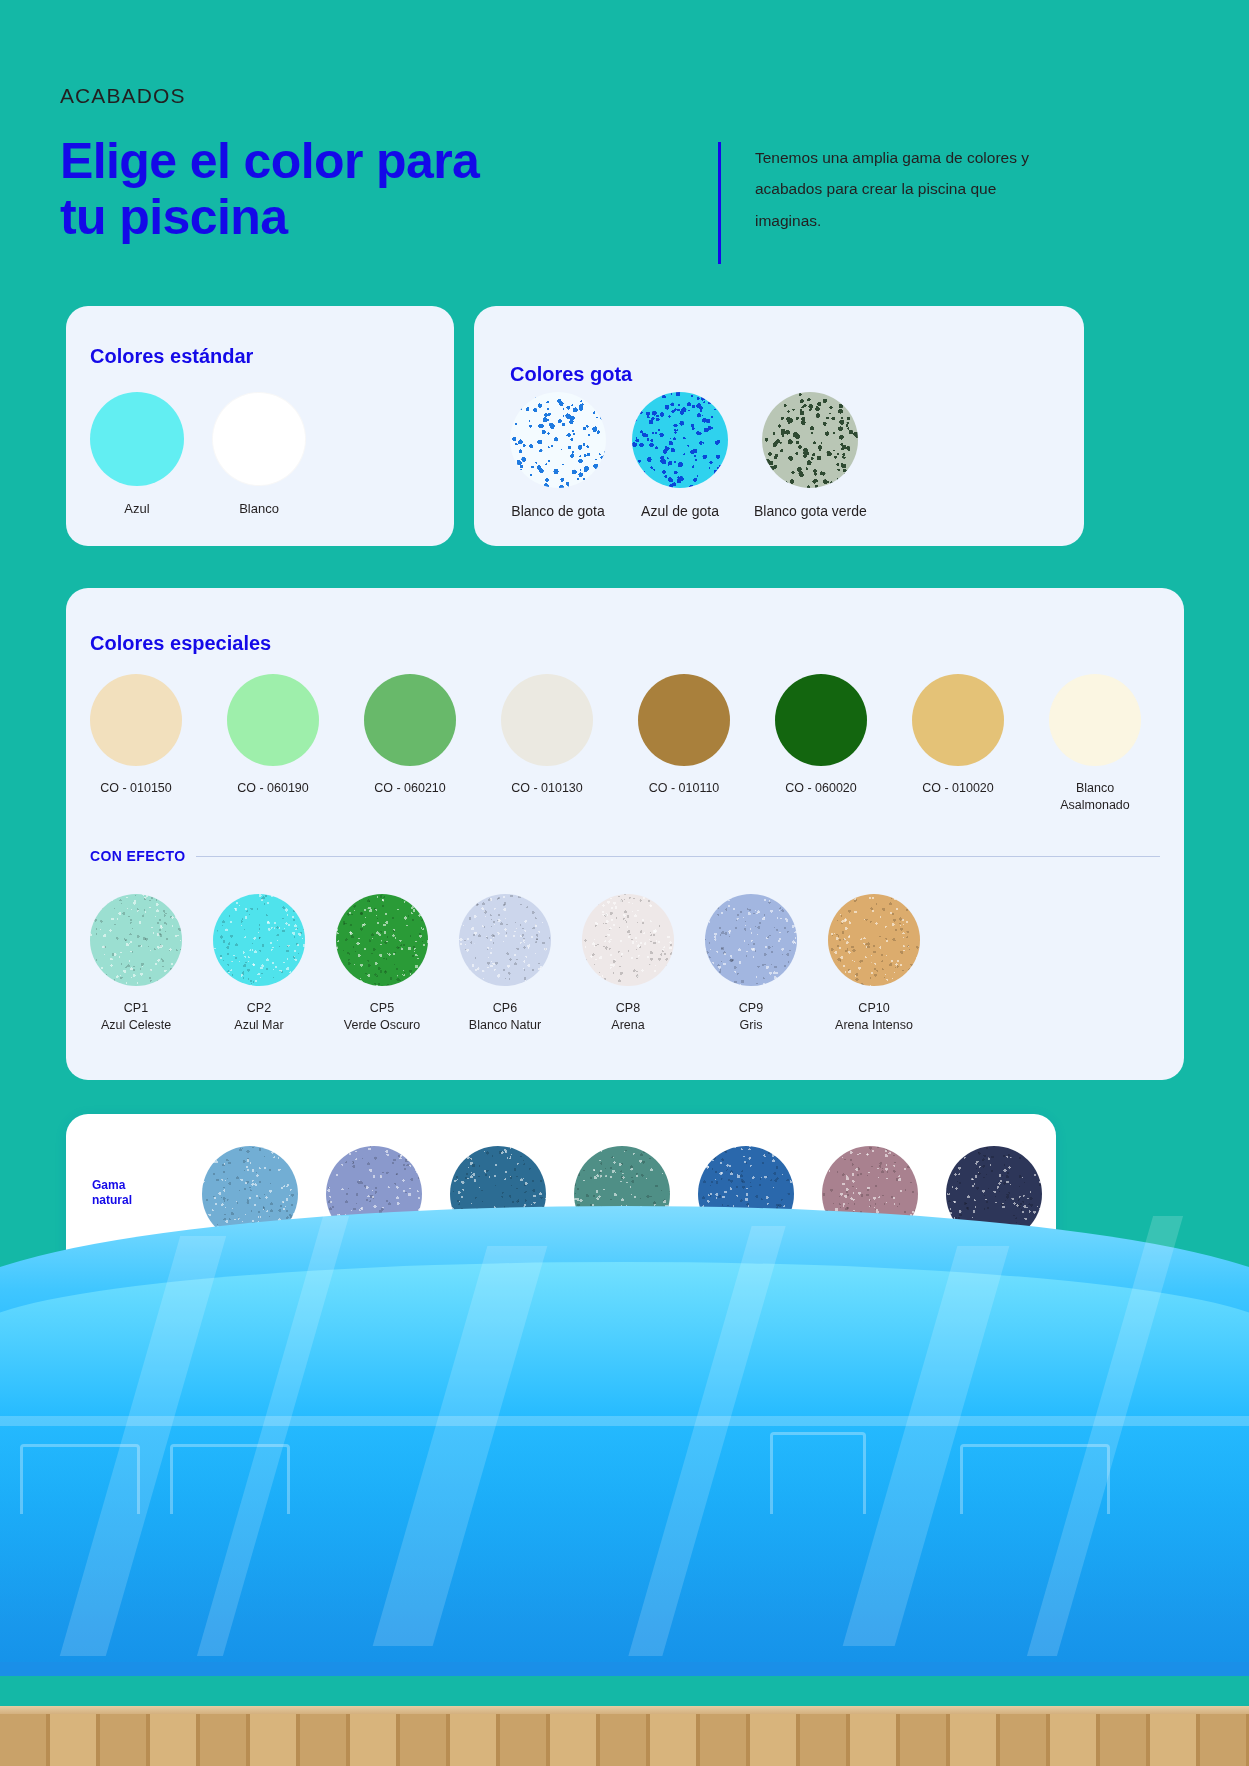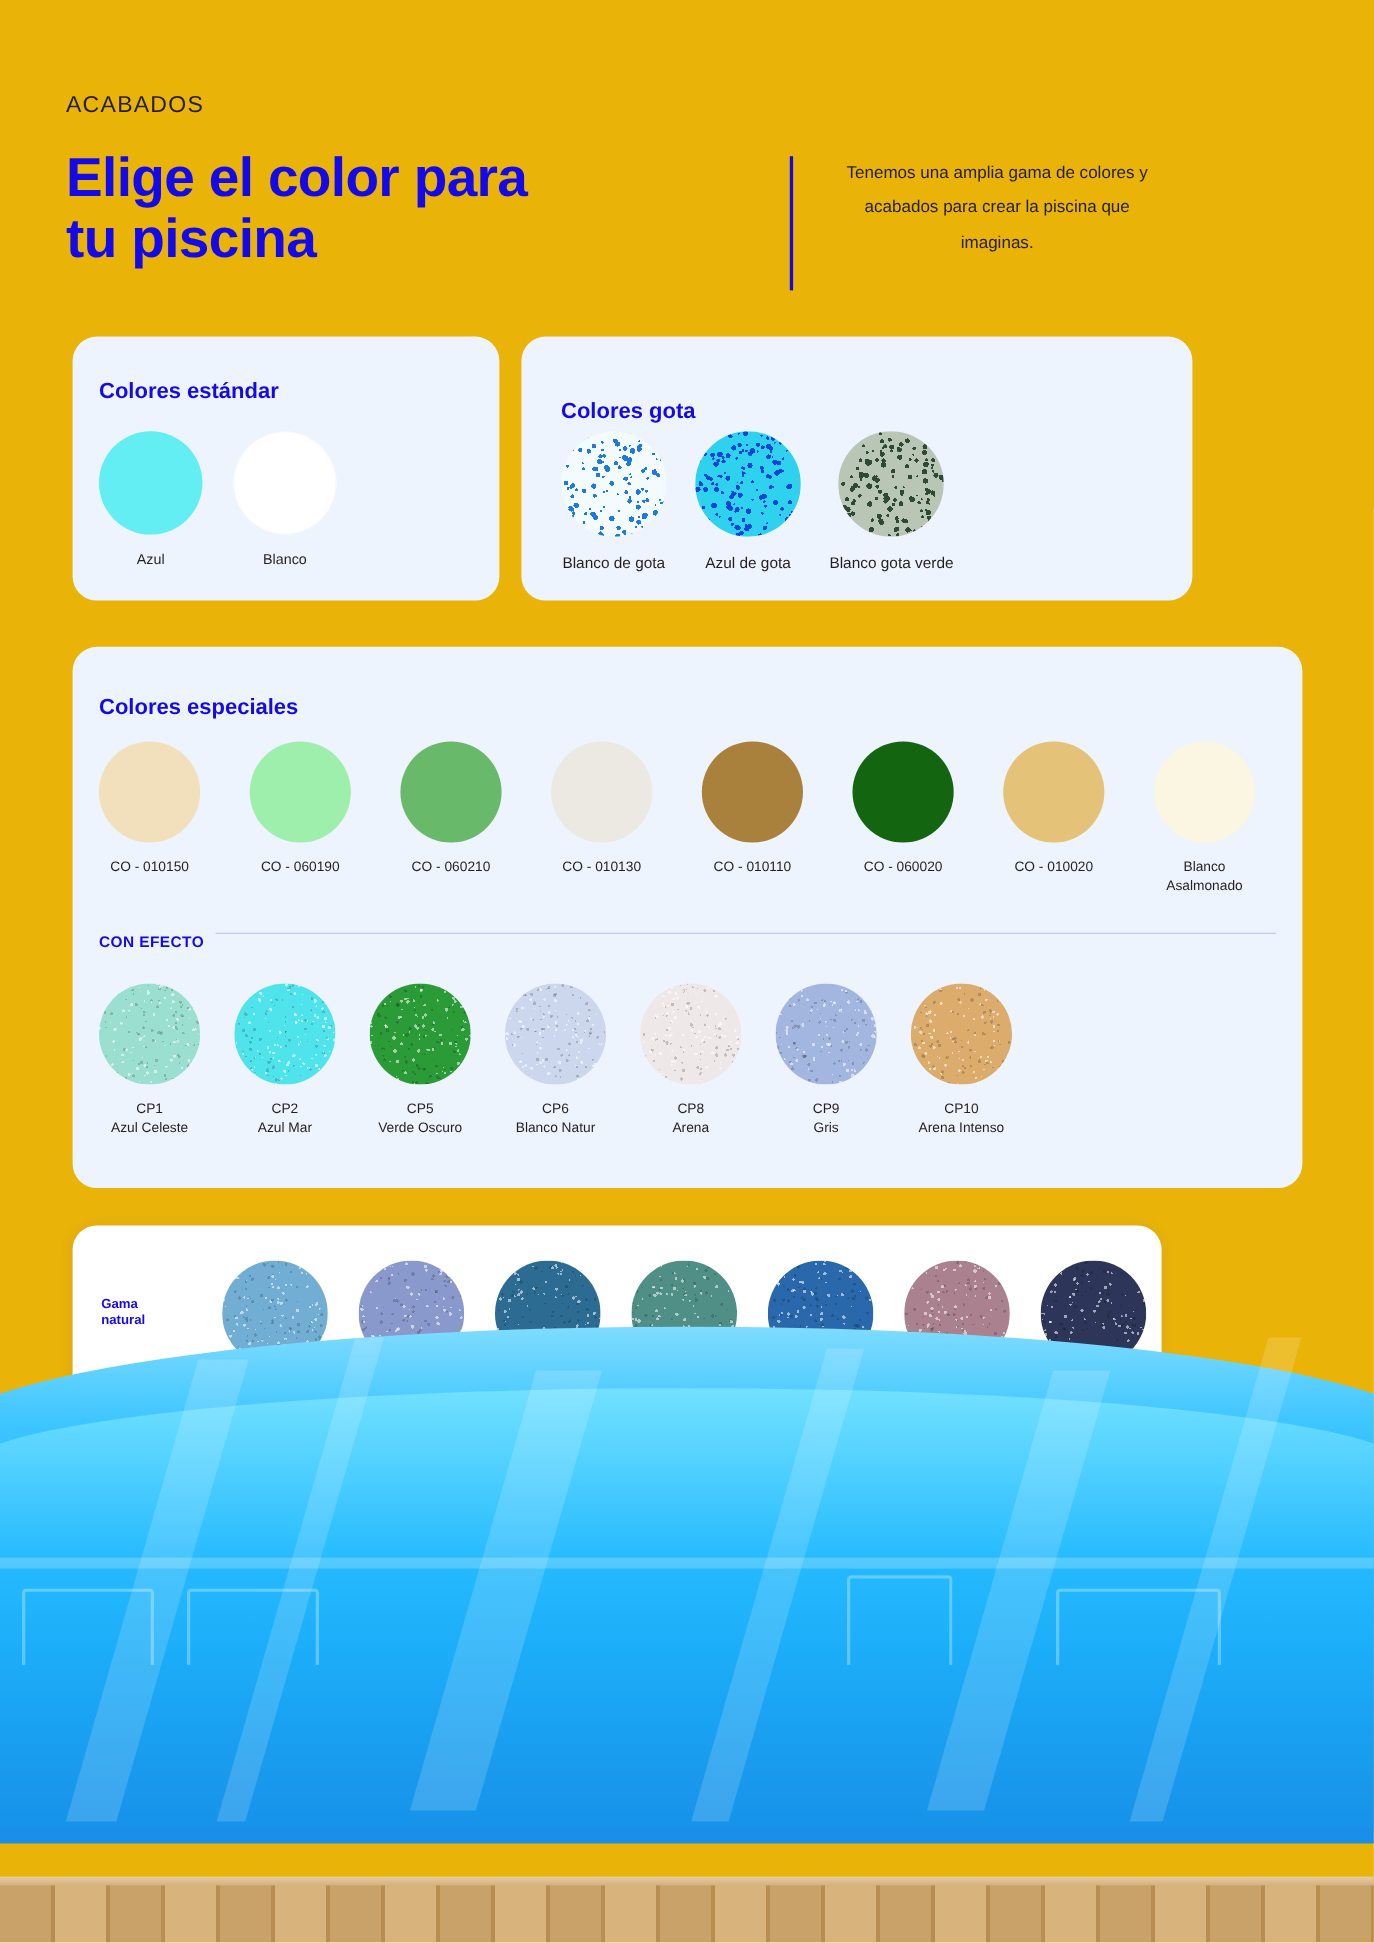--- a/index.html
+++ b/index.html
@@ -7,21 +7,21 @@
     width: 1249px;
     height: 1766px;
     background: #ffffff;
     font-family: "Liberation Sans", sans-serif;
     overflow: hidden;
   }
   .page {
     position: relative;
     width: 1249px;
     height: 1766px;
-    background: #eab308;
+    background: #14b8a6;
     overflow: hidden;
   }
 
   
   .eyebrow {
     position: absolute;
     left: 60px; top: 84px;
     font-size: 21px;
     letter-spacing: 1.1px;
     color: #231f20;
@@ -48,21 +48,20 @@
     width: 3px;
     min-width: 3px;
     height: 122px;
     background: #1409e8;
   }
   .intro-text {
     font-size: 15.5px;
     line-height: 2.02;
     color: #231f20;
     font-weight: 400;
-    text-align: center;
   }
 
   
   .card {
     position: absolute;
     background: #eef4fd;
     border-radius: 22px;
   }
   .card-white {
     position: absolute;
@@ -117,21 +116,21 @@
   #card-especiales { left: 66px; top: 588px; width: 1118px; height: 492px; }
   #card-especiales .card-title { position: absolute; left: 24px; top: 44px; }
   .esp-row { position: absolute; left: 24px; top: 86px; display: flex; gap: 45px; }
   .esp-row .dot { width: 92px; height: 92px; }
   .esp-row .dot-label { font-size: 12.5px; }
 
   .efecto-head {
     position: absolute;
     left: 24px; top: 260px;
     display: flex;
-    align-items: flex-start;
+    align-items: center;
     gap: 10px;
     width: 1070px;
   }
   .efecto-label {
     font-size: 14px;
     font-weight: 700;
     letter-spacing: 0.4px;
     color: #1409e8;
     white-space: nowrap;
   }

